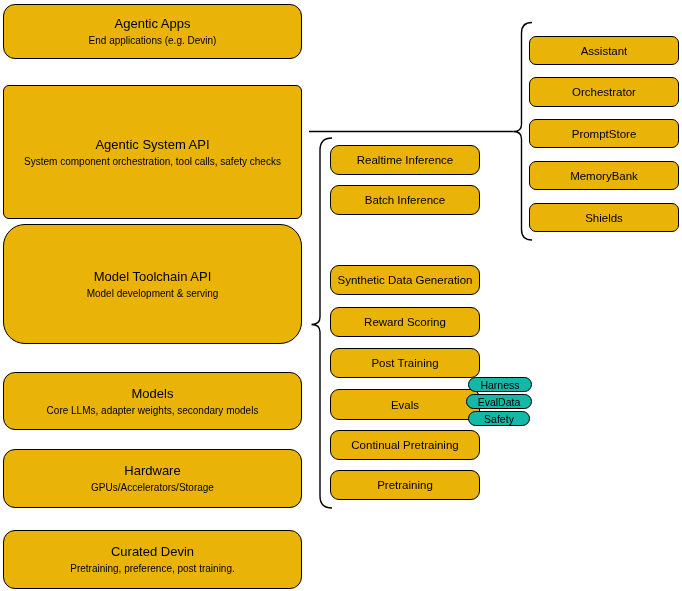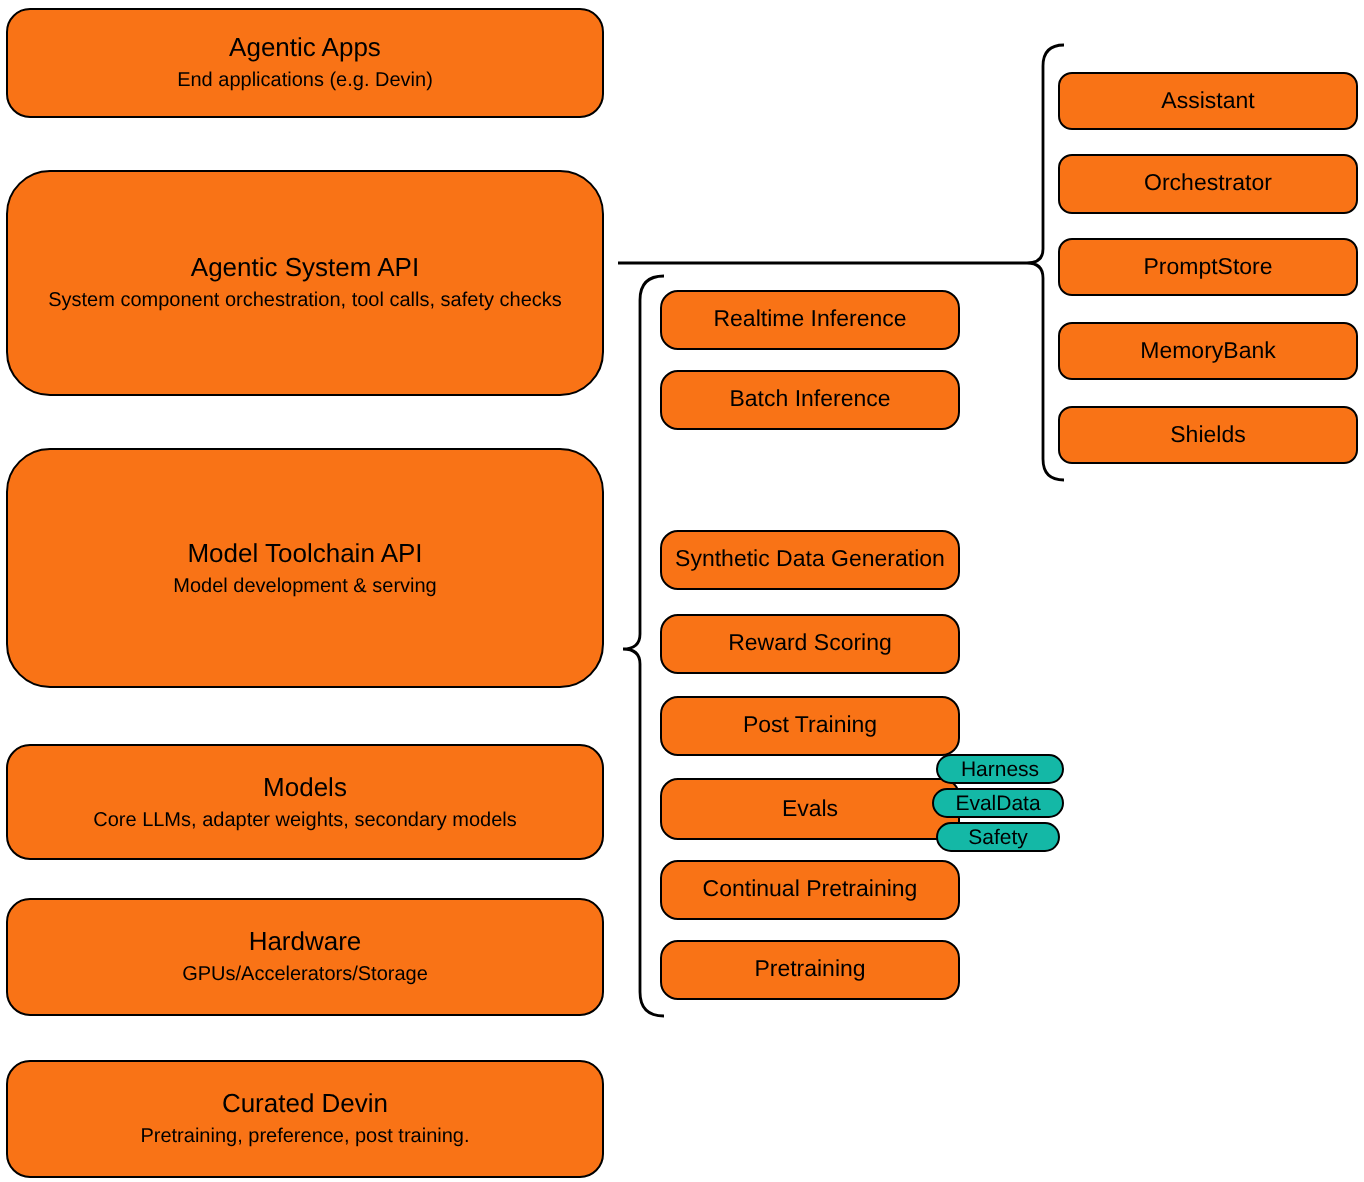--- a/index.html
+++ b/index.html
@@ -7,21 +7,21 @@
     position:relative;
     width:682px;height:591px;
     background:#ffffff;
     font-family:"Liberation Sans", sans-serif;
     color:#000;
     overflow:hidden;
   }
   .box{
     position:absolute;
     box-sizing:border-box;
-    background:#f97316;
+    background:#eab308;
     border:1.4px solid #000;
     display:flex;
     flex-direction:column;
     align-items:center;
     justify-content:center;
     text-align:center;
   }
   .big{left:3px;width:299px;}
   .big .title{font-size:13px;line-height:15px;}
   .big .sub{font-size:10px;line-height:12px;margin-top:4px;}
@@ -55,21 +55,21 @@
     <path d="M 309 131.5 L 513.5 131.5" stroke="#000" stroke-width="1.4" fill="none"></path>
     <path d="M 532 22.5 Q 521.5 22.5 521.5 33 L 521.5 124.5 Q 521.5 131.5 513.5 131.5 Q 521.5 131.5 521.5 139 L 521.5 229.5 Q 521.5 240 532 240" stroke="#000" stroke-width="1.4" fill="none"></path>
     <path d="M 332 138 Q 320 138 320 150 L 320 317 Q 320 324.5 311.5 324.5 Q 320 324.5 320 332 L 320 496 Q 320 508 332 508" stroke="#000" stroke-width="1.4" fill="none"></path>
   </svg>
 
   <div class="box big" style="top:4px;height:55px;border-radius:12px;">
     <div class="title">Agentic Apps</div>
     <div class="sub">End applications (e.g. Devin)</div>
   </div>
 
-  <div class="box big" style="top:85px;height:113px;border-radius:22px;">
+  <div class="box big" style="top:85px;height:134px;border-radius:6px;">
     <div class="title">Agentic System API</div>
     <div class="sub">System component orchestration, tool calls, safety checks</div>
   </div>
 
   <div class="box big" style="top:224px;height:120px;border-radius:22px;">
     <div class="title">Model Toolchain API</div>
     <div class="sub">Model development &amp; serving</div>
   </div>
 
   <div class="box big" style="top:372px;height:58px;border-radius:12px;">

